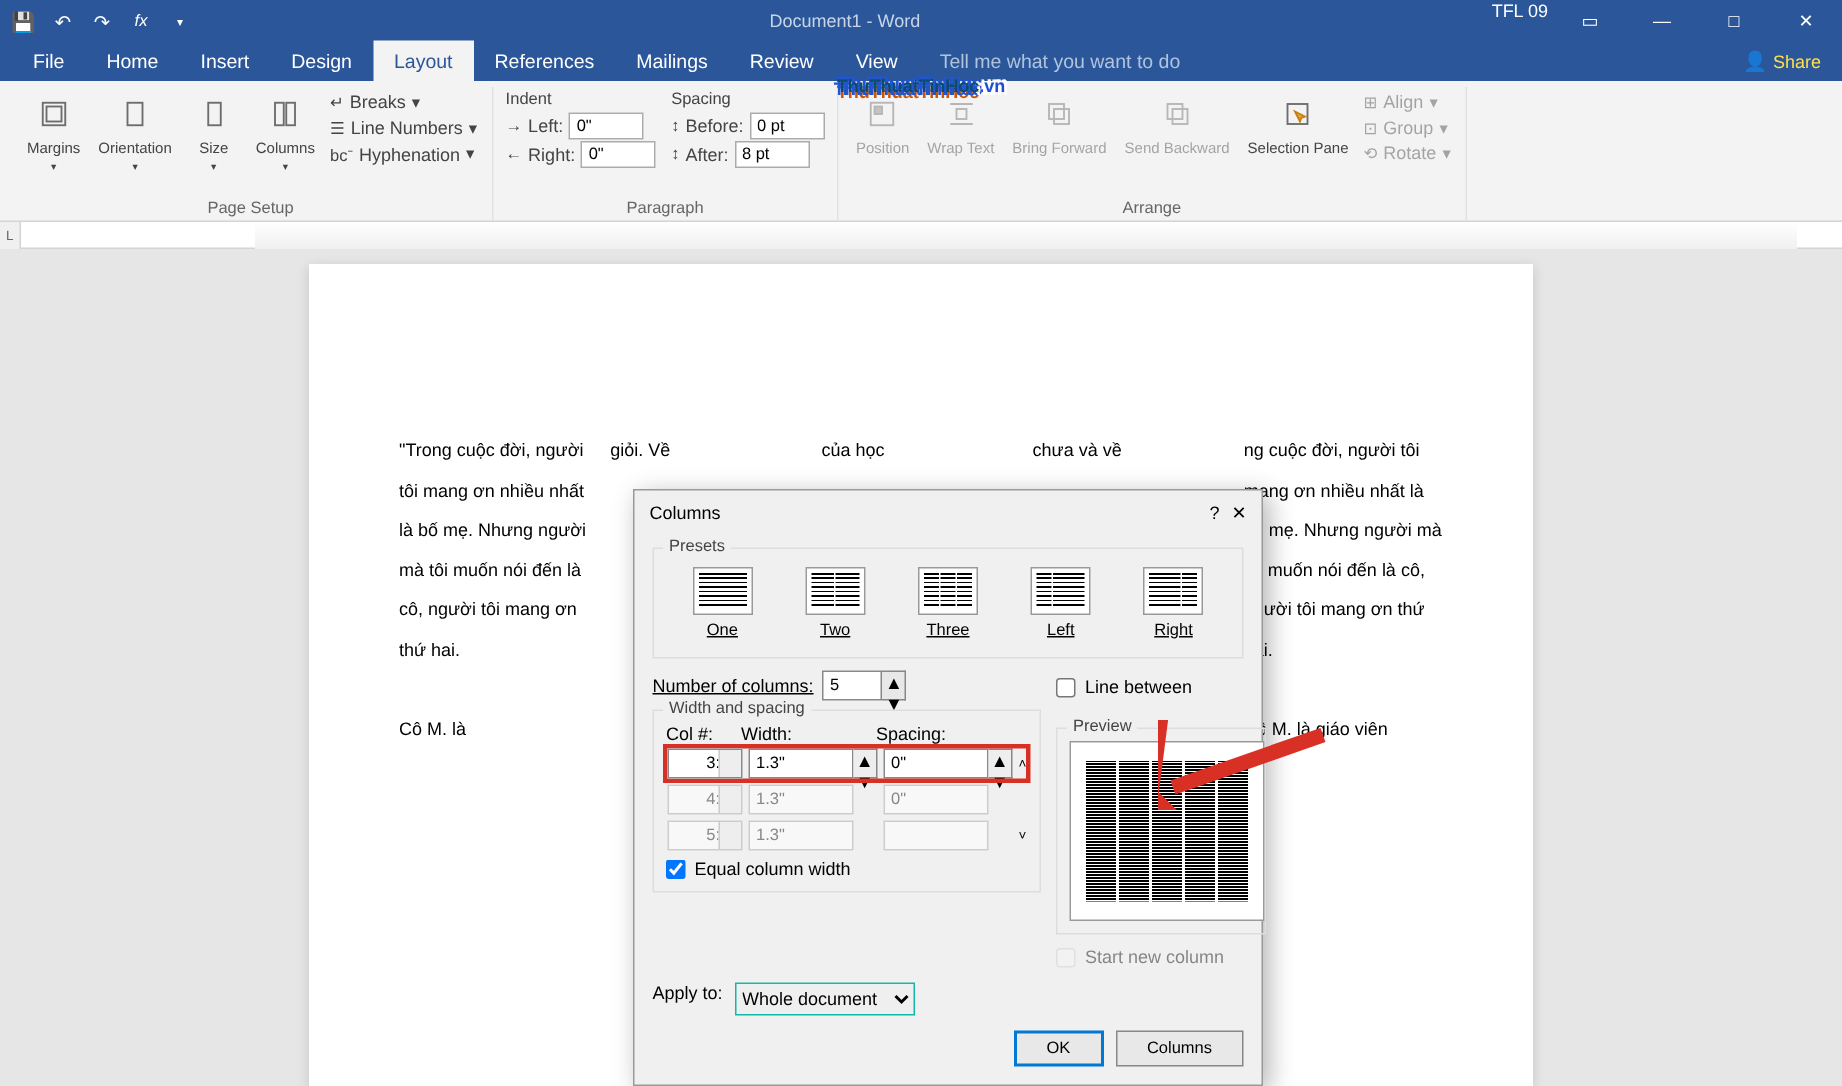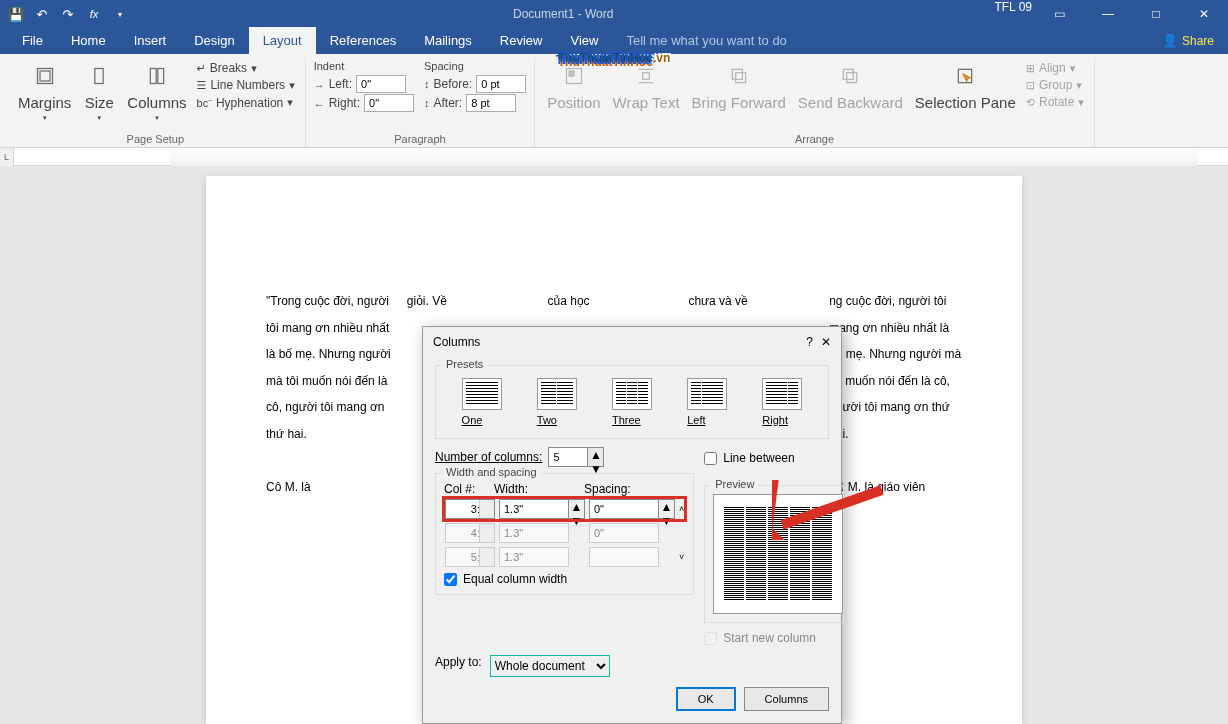--- a/index.html
+++ b/index.html
@@ -13,41 +13,41 @@
 .ribbon-tabs{height:26px;background:#2b579a;display:flex;padding-left:8px;align-items:flex-end}
 .ribbon-tab{padding:6px 14px;color:#fff;font-size:13px;cursor:pointer}
 .ribbon-tab.active{background:#f3f3f3;color:#2b579a}
 .share-btn{margin-left:auto;padding:6px 14px;color:#fde047;font-size:13px}
 .ribbon{height:94px;background:#f3f3f3;border-bottom:1px solid #d4d4d4;display:flex;padding:4px 6px 0}
 .group{border-right:1px solid #e1e1e1;padding:0 8px;display:flex;flex-direction:column}
 .group-content{flex:1;display:flex;align-items:flex-start;gap:4px}
 .group-label{text-align:center;color:#666;font-size:11px;padding:2px 0}
 .big-btn{display:flex;flex-direction:column;align-items:center;padding:2px 4px;gap:2px;color:#444}
 .big-btn .ico{width:32px;height:32px;display:flex;align-items:center;justify-content:center}
-.big-btn span{font-size:15px;text-align:center;line-height:1.2}
+.big-btn span{font-size:10px;text-align:center;line-height:1.2}
 .small-items{display:flex;flex-direction:column;gap:1px;padding-top:2px}
 .small-item{display:flex;align-items:center;gap:4px;padding:1px 2px;font-size:11px;color:#444}
 .field-row{display:flex;align-items:center;gap:4px;font-size:11px;color:#444}
 .field-row input{width:50px;height:18px;border:1px solid #ababab;padding:0 4px;font-size:11px}
 .ruler-area{height:18px;background:#fff;border-bottom:1px solid #d4d4d4;position:relative}
 .ruler-corner{width:14px;height:18px;background:#f0f0f0;border-right:1px solid #d4d4d4;display:flex;align-items:center;justify-content:center;font-size:9px;color:#666}
 .doc-area{height:558px;background:#e6e6e6;display:flex;justify-content:center;overflow:hidden;position:relative}
 .page{width:816px;background:#fff;box-shadow:0 2px 8px rgba(0,0,0,.15);margin-top:10px;padding:110px 60px 0;display:flex;gap:8px;position:relative}
 .col{flex:1;font-family:"Times New Roman",serif;font-size:19px;line-height:1.4;color:#000}
 .watermark{position:absolute;top:28px;left:50%;transform:translateX(-50%);font-size:38px;font-weight:bold;font-family:Arial,sans-serif;z-index:1000;pointer-events:none;white-space:nowrap}
 .watermark .wm1{color:#0c4a6e;text-shadow:-2px -2px 0 #2255cc,2px -2px 0 #2255cc,-2px 2px 0 #2255cc,2px 2px 0 #2255cc,0 4px 0 #cc5500}
-.watermark .wm2{color:#a16207;text-shadow:-2px -2px 0 #fff,2px -2px 0 #fff,-2px 2px 0 #fff,2px 2px 0 #fff}
+.watermark .wm2{color:#1d4ed8;text-shadow:-2px -2px 0 #fff,2px -2px 0 #fff,-2px 2px 0 #fff,2px 2px 0 #fff}
 .dialog{position:absolute;top:326px;left:422px;width:420px;background:#f0f0f0;border:1px solid #999;box-shadow:4px 4px 16px rgba(0,0,0,.3);z-index:500}
 .dlg-title{height:30px;display:flex;align-items:center;padding:0 10px;font-size:12px;color:#000}
 .dlg-title-btns{margin-left:auto;display:flex;gap:8px}
 .dlg-body{padding:8px 12px 12px}
 .fieldset{border:1px solid #ddd;padding:8px;margin-bottom:8px;position:relative}
 .fieldset-label{position:absolute;top:-8px;left:6px;background:#f0f0f0;padding:0 4px;font-size:11px;color:#444}
 .presets-row{display:flex;justify-content:space-around;padding:4px 0}
-.preset{display:flex;flex-direction:column;gap:4px;cursor:pointer}
+.preset{display:flex;flex-direction:column;align-items:center;gap:4px;cursor:pointer}
 .preset-icon{width:40px;height:32px;border:1px solid #999;background:#fff;display:flex;padding:3px;gap:1px}
 .preset-icon .c{background:repeating-linear-gradient(#000 0 1px,#fff 1px 3px);flex:1}
 .preset span{font-size:11px;text-decoration:underline}
 .form-row{display:flex;align-items:center;gap:6px;margin-bottom:6px;font-size:11px}
 .form-row label{text-decoration:underline}
 .spin{display:inline-flex;align-items:center}
 .spin input{width:40px;height:20px;border:1px solid #888;padding:0 4px;font-size:11px}
 .spin .arrows{width:16px;height:20px;border:1px solid #888;border-left:none;display:flex;flex-direction:column;font-size:7px;background:#e8e8e8}
 .spin .arrows div{flex:1;display:flex;align-items:center;justify-content:center}
 .table-hdr{display:flex;margin-bottom:2px;font-size:11px}
@@ -123,20 +123,29 @@
               <rect x="3" y="3" width="18" height="18"></rect>
               <rect x="6" y="6" width="12" height="12"></rect>
             </svg>
           </div>
           <span>Margins</span>
           <span style="font-size:7px">▾</span>
         </div>
       <div class="big-btn">
           <div class="ico">
             <svg class="micon" viewBox="0 0 24 24">
+              <rect x="6" y="3" width="12" height="18"></rect>
+            </svg>
+          </div>
+          <span>Orientation</span>
+          <span style="font-size:7px">▾</span>
+        </div>
+      <div class="big-btn">
+          <div class="ico">
+            <svg class="micon" viewBox="0 0 24 24">
               <rect x="7" y="3" width="10" height="18"></rect>
             </svg>
           </div>
           <span>Size</span>
           <span style="font-size:7px">▾</span>
         </div>
       <div class="big-btn">
           <div class="ico">
             <svg class="micon" viewBox="0 0 24 24">
               <rect x="4" y="3" width="7" height="18"></rect>

